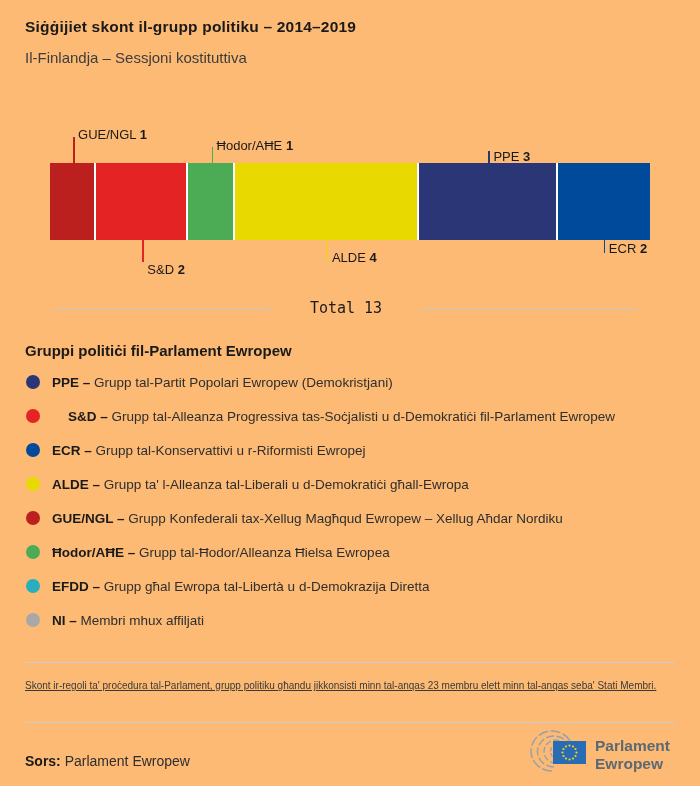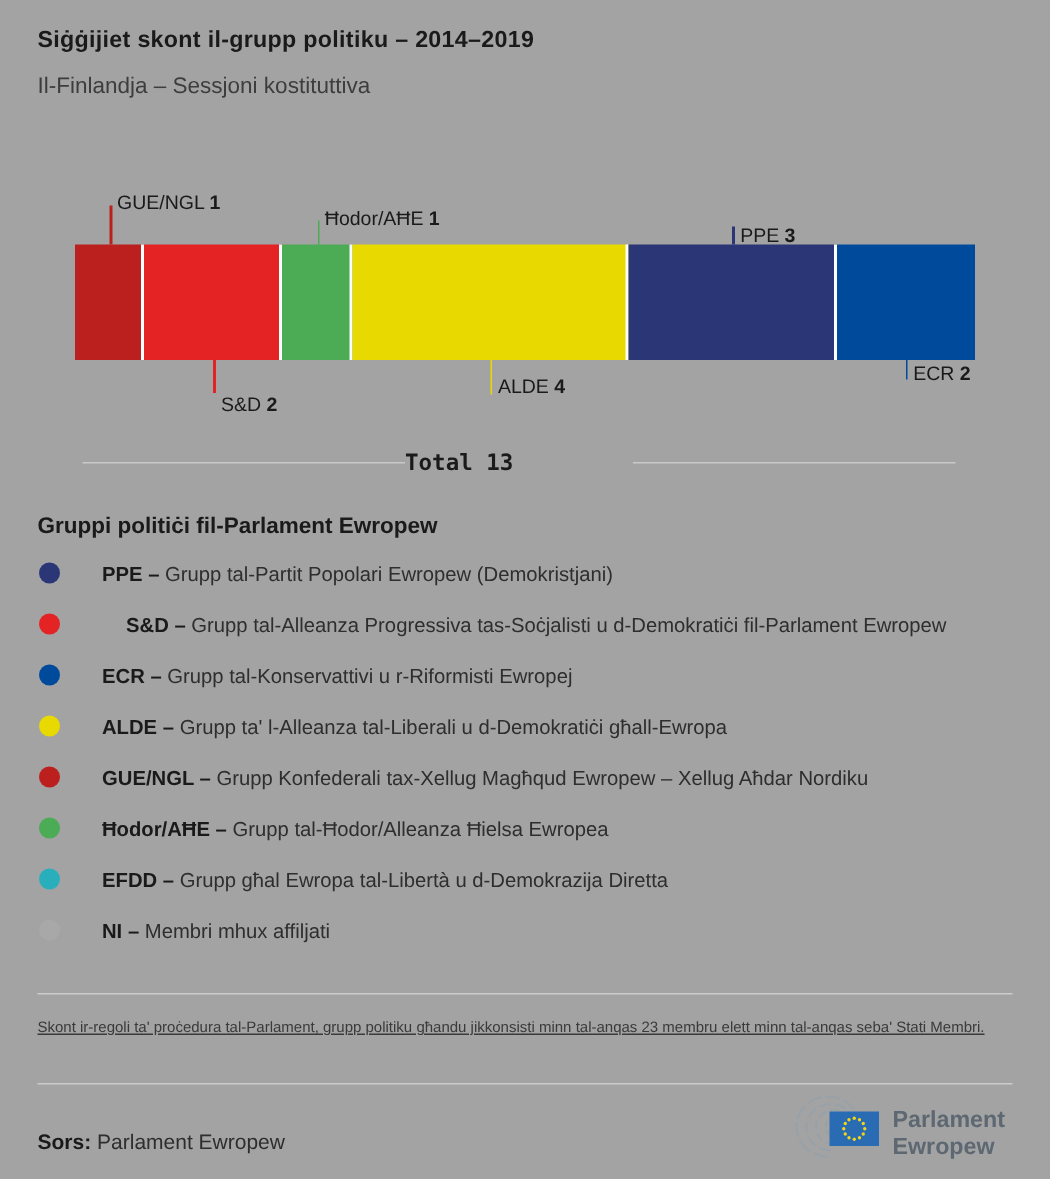--- a/index.html
+++ b/index.html
@@ -1,43 +1,43 @@
 <!DOCTYPE html>
 <html><head>
 <meta charset="utf-8">
 <style>
   html,body{margin:0;padding:0;background:#fff;}
   .page{
-    position:relative;width:700px;height:786px;background:#a3a3a3;overflow:hidden;
+    position:relative;width:700px;height:786px;background:#fdba74;overflow:hidden;
     font-family:"Liberation Sans",sans-serif;color:#1a1a1a;
   }
   .title{position:absolute;left:25px;top:18px;font-size:15.5px;font-weight:700;letter-spacing:.2px;}
   .subtitle{position:absolute;left:25px;top:49px;font-size:15px;font-weight:400;color:#3d3d3d;}
 
   
   .bar{position:absolute;left:50px;top:163px;width:600px;height:77px;display:flex;}
   .seg{height:100%;border-right:2px solid #fff;box-sizing:border-box;}
   .seg:last-child{border-right:none;}
 
   
   .tick{position:absolute;width:1.5px;}
   .callout-text{position:absolute;font-size:13px;white-space:nowrap;color:#1a1a1a;}
   .callout-text b{font-weight:700;}
 
   
   .total-row{position:absolute;left:55px;top:299px;width:582px;display:flex;align-items:center;}
   .total-rule{flex:1;height:1px;background:#c9c9c9;}
-  .total-text{width:152px;font-family:"DejaVu Sans Mono",monospace;
-    font-weight:700;font-size:15px;line-height:18px;color:#1a1a1a;}
+  .total-text{width:152px;text-align:center;font-family:"DejaVu Sans Mono",monospace;
+    font-weight:400;font-size:15px;line-height:18px;color:#1a1a1a;}
 
   
   .legend-heading{position:absolute;left:25px;top:342px;font-size:15px;font-weight:700;}
   .legend-row{position:absolute;left:26px;height:20px;display:flex;align-items:center;}
   .dot{width:14px;height:14px;border-radius:50%;flex:0 0 14px;}
-  .legend-label{margin-left:28px;font-size:13.5px;color:#2e2e2e;white-space:nowrap;}
+  .legend-label{margin-left:12px;font-size:13.5px;color:#2e2e2e;white-space:nowrap;}
   .legend-label b{color:#1a1a1a;}
 
   .divider{position:absolute;left:25px;width:650px;height:1px;background:#cccccc;}
   .note{position:absolute;left:25px;top:675px;width:656px;font-size:10px;line-height:22px;color:#3a3a3a;text-decoration:underline;}
   .source{position:absolute;left:25px;top:753px;font-size:14px;color:#2e2e2e;}
   .source b{color:#1a1a1a;}
   .logo{position:absolute;left:523px;top:726px;}
 </style>
 </head>
 <body>

